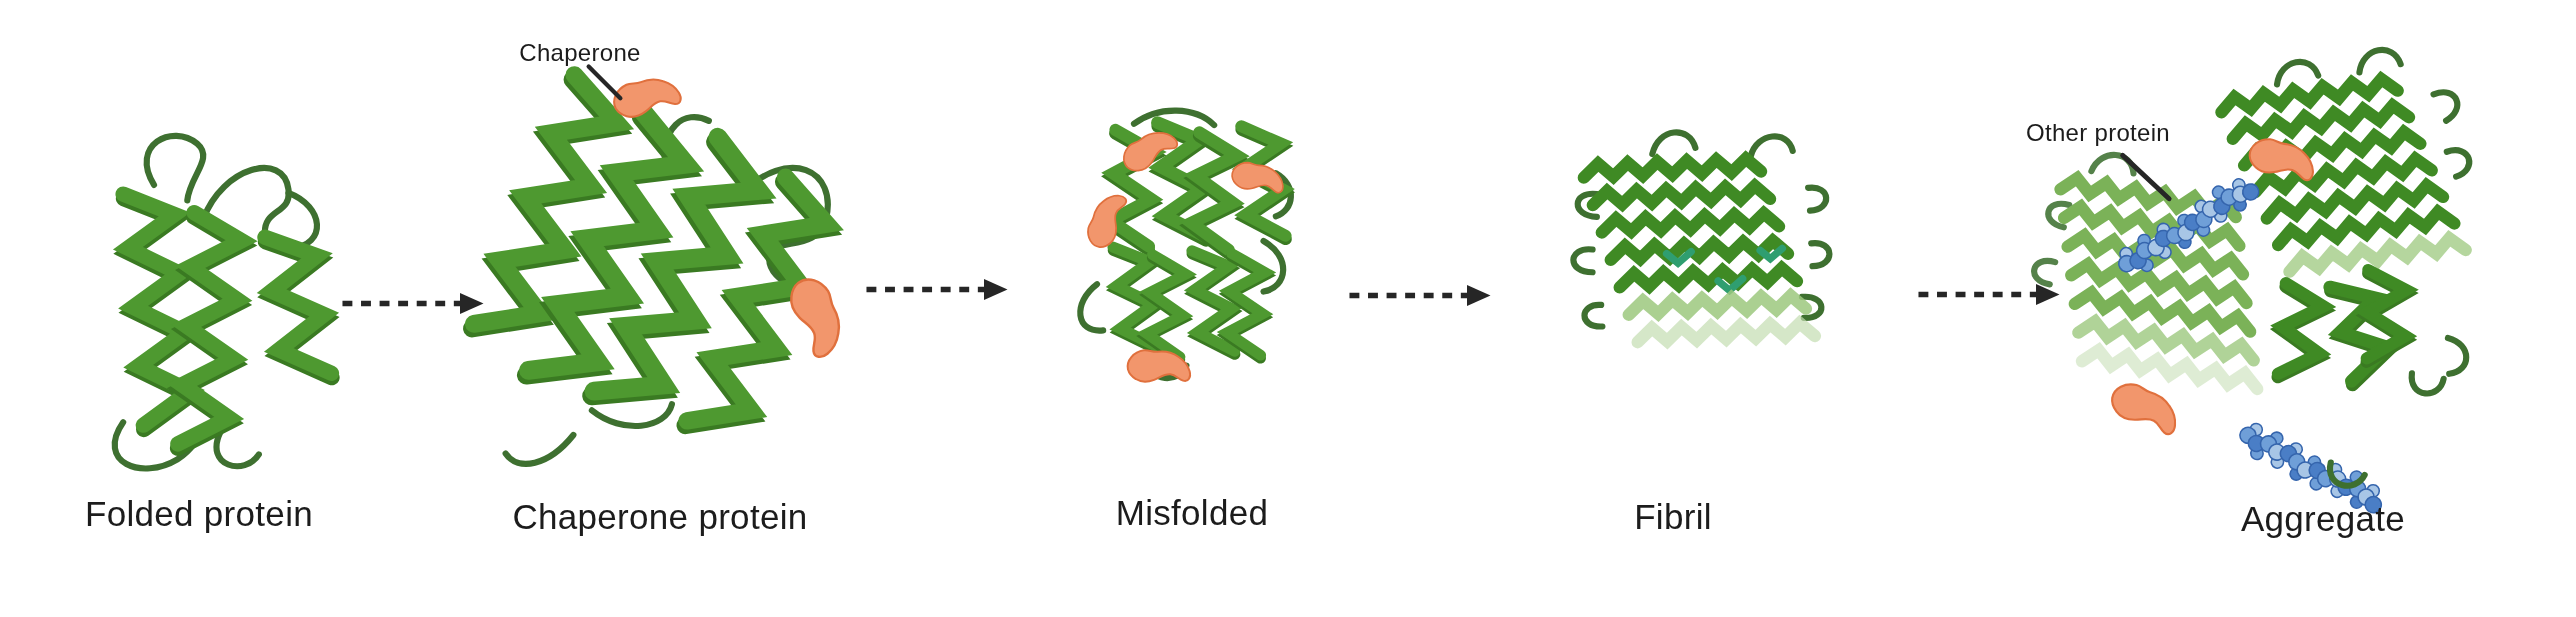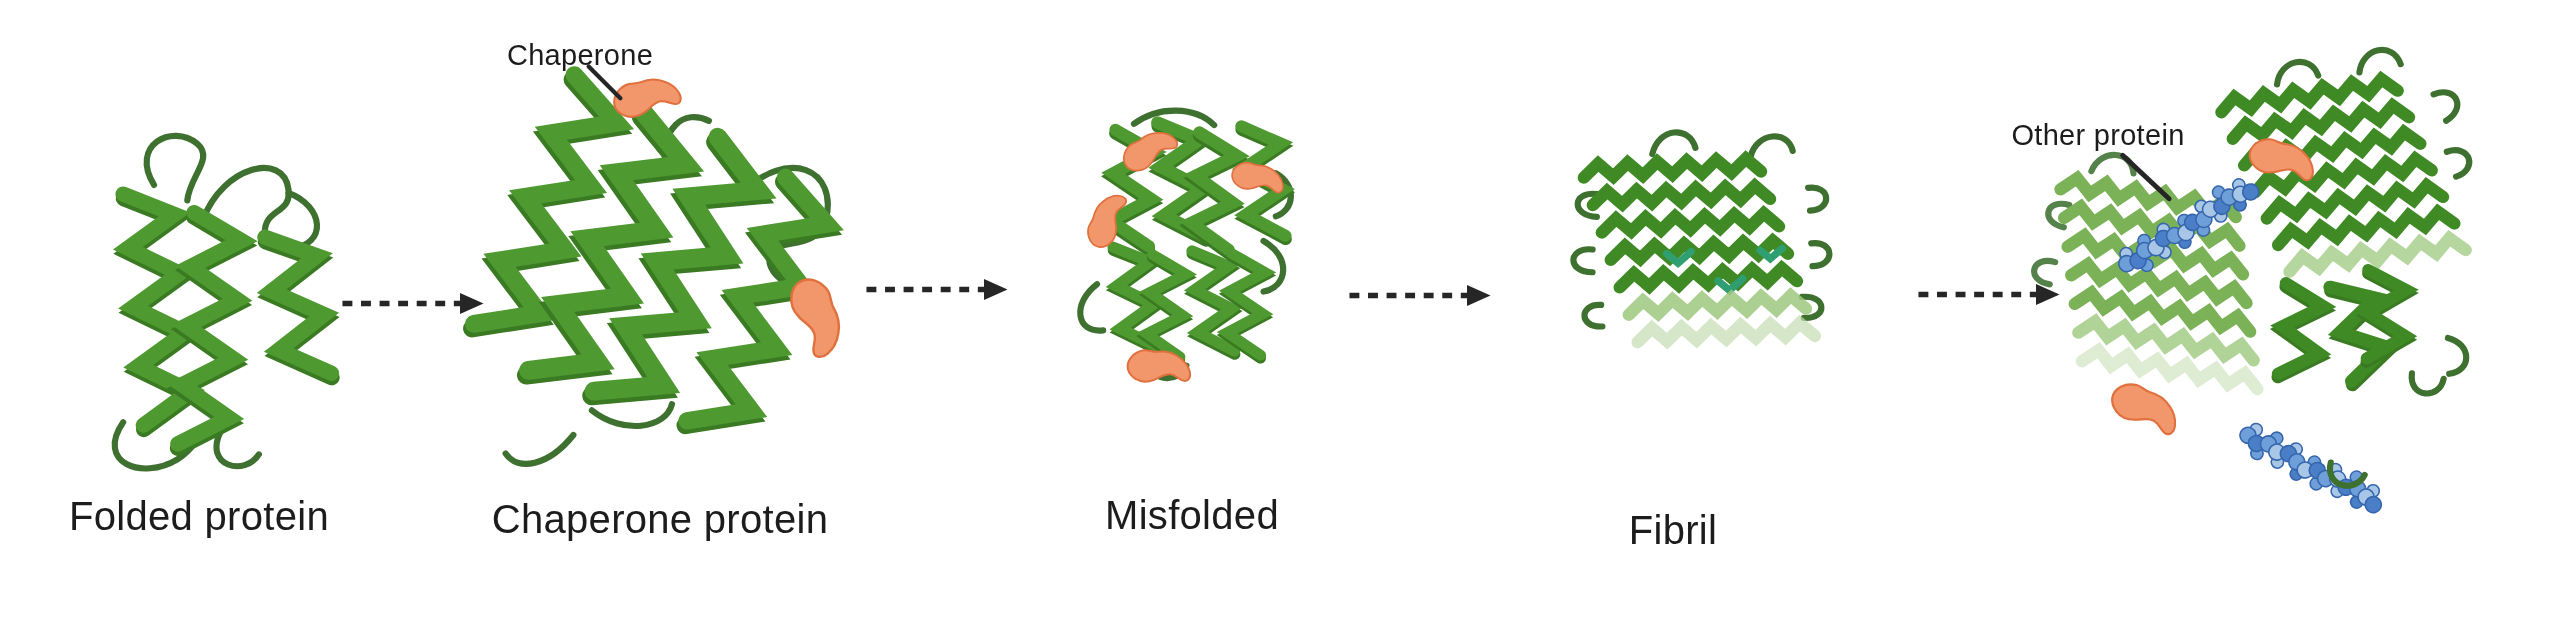--- a/index.html
+++ b/index.html
@@ -7,27 +7,27 @@
     position:relative;
     width:2576px;height:618px;
     background:var(--background,#ffffff);
     font-family:"Liberation Sans",sans-serif;
     overflow:hidden;
   }
   #canvas svg{position:absolute;overflow:visible;}
   .stage-label{
     position:absolute;
     transform:translateX(-50%);
-    font-size:40px;
+    font-size:35px;
     color:var(--text-color,#1c1c1c);
     white-space:nowrap;
     font-family:"Liberation Sans",sans-serif;
     letter-spacing:0.3px;
   }
-  .ann-label{font-size:29px;}
+  .ann-label{font-size:24px;}
   
   .hx{fill:none;stroke:currentColor;stroke-width:25;stroke-linejoin:miter;stroke-linecap:round}
   .hx-sh{fill:none;stroke:var(--ribbon-dark,#3a7a22);stroke-width:25;stroke-linejoin:miter;stroke-linecap:round}
   
   .row{fill:none;stroke:currentColor;stroke-width:20;stroke-linejoin:miter;stroke-linecap:round}
   .row-light{stroke:var(--ribbon-light,#9cc87e)}
   .row-faint{stroke:var(--ribbon-faint,#c3ddb0)}
   .teal{fill:none;stroke:var(--teal-accent,#2f9e70);stroke-width:12;stroke-linecap:round;stroke-linejoin:miter}
   
   .loop{fill:none;stroke:var(--loop-green,#3e7030);stroke-width:10;stroke-linecap:round}
@@ -241,16 +241,17 @@
   </svg>
 
   <div class="stage-label ann-label" style="left:2098px;top:119px">Other protein</div>
   <svg style="left:2119px;top:152px" width="55" height="52" viewBox="0 0 90 84">
     <line class="pointer" style="stroke-width:8" x1="6" y1="5" x2="82" y2="76"></line>
   </svg>
 
   <div class="stage-label" style="left:199px;top:494px">Folded protein</div>
   <div class="stage-label" style="left:660px;top:497px">Chaperone protein</div>
   <div class="stage-label" style="left:1192px;top:493px">Misfolded</div>
-  <div class="stage-label" style="left:1673px;top:508px">Fibril</div>
+  <div class="stage-label" style="left:1673px;top:497px">Fibril</div>
+  <div class="stage-label" style="left:2323px;top:499px">Aggregate</div>
 
 </div>
 
 
 </body></html>

